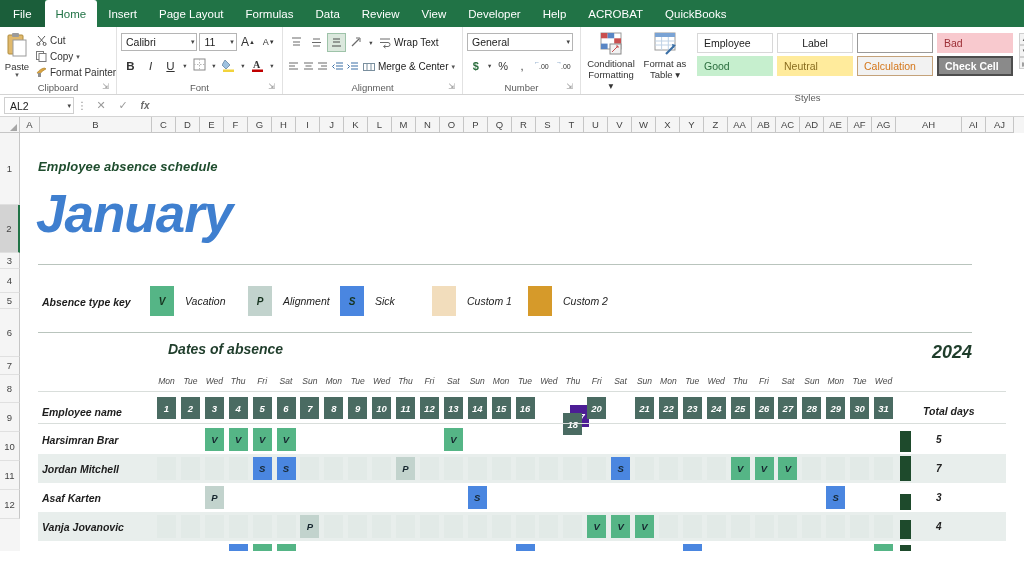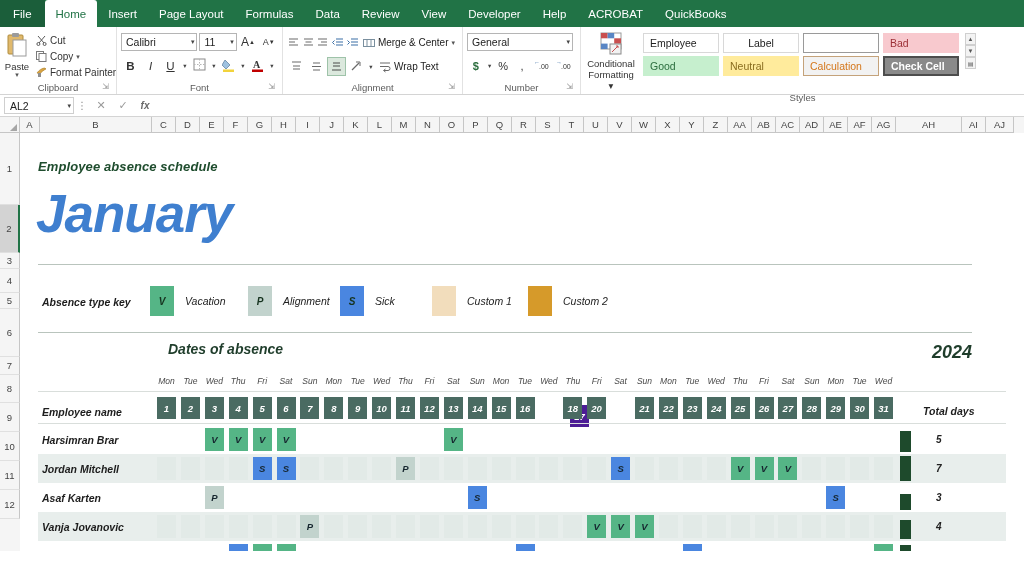--- a/index.html
+++ b/index.html
@@ -361,20 +361,53 @@
       <span>Font</span>
       <span class="dialog-launcher">⇲</span>
     </div>
   </div>
 
   <div class="group" style="width:180px;">
     <div class="group-body" style="flex-direction:column; align-items:stretch; padding-top:3px;">
       <div class="al-row">
         <div class="align-ico">
             <svg width="13" height="13">
+              <path d="M2 2h9M3 6h7M3 9h7" stroke="#6a6a6a" stroke-width="1.2"></path>
+            </svg>
+          </div>
+        <div class="align-ico">
+            <svg width="13" height="13">
+              <path d="M3 3h7M2 6.5h9M3 10h7" stroke="#6a6a6a" stroke-width="1.2"></path>
+            </svg>
+          </div>
+        <div class="align-ico on">
+            <svg width="13" height="13">
+              <path d="M3 3h7M3 6h7M2 10h9" stroke="#4a4a4a" stroke-width="1.2"></path>
+            </svg>
+          </div>
+        <div class="align-ico">
+            <svg width="13" height="13">
+              <path d="M2 10L9 3" stroke="#6a6a6a" stroke-width="1.2"></path>
+              <path d="M6 2h4v4" fill="none" stroke="#6a6a6a" stroke-width="1"></path>
+            </svg>
+          </div>
+        <span class="split-caret">▾</span>
+        <div class="txtbtn">
+          <span class="mini-ico">
+            <svg width="12" height="12" viewBox="0 0 12 12">
+                <path d="M1 2h10M1 5.5h8a2 2 0 0 1 0 4H5" stroke="#6a6a6a" fill="none" stroke-width="1"></path>
+                <path d="M6.5 8l-2 1.5 2 1.5" fill="none" stroke="#6a6a6a" stroke-width="1"></path>
+              </svg>
+          </span>
+          <span>Wrap Text</span>
+        </div>
+      </div>
+      <div class="al-row">
+        <div class="align-ico">
+            <svg width="13" height="13">
               <path d="M2 3h9M2 6h6M2 9h9" stroke="#6a6a6a" stroke-width="1.2"></path>
             </svg>
           </div>
         <div class="align-ico">
             <svg width="13" height="13">
               <path d="M2 3h9M3.5 6h6M2 9h9" stroke="#6a6a6a" stroke-width="1.2"></path>
             </svg>
           </div>
         <div class="align-ico">
             <svg width="13" height="13">
@@ -395,53 +428,20 @@
           </div>
         <div class="txtbtn">
           <span class="mini-ico">
             <svg width="12" height="12" viewBox="0 0 12 12">
                 <rect x="0.5" y="2.5" width="11" height="7" fill="#fff" stroke="#7a8f9e"></rect>
                 <path d="M4 2.5v7M8 2.5v7" stroke="#7a8f9e"></path>
               </svg>
           </span>
           <span>Merge &amp; Center</span>
           <span class="cflag">▾</span>
-        </div>
-      </div>
-      <div class="al-row">
-        <div class="align-ico">
-            <svg width="13" height="13">
-              <path d="M2 2h9M3 6h7M3 9h7" stroke="#6a6a6a" stroke-width="1.2"></path>
-            </svg>
-          </div>
-        <div class="align-ico">
-            <svg width="13" height="13">
-              <path d="M3 3h7M2 6.5h9M3 10h7" stroke="#6a6a6a" stroke-width="1.2"></path>
-            </svg>
-          </div>
-        <div class="align-ico on">
-            <svg width="13" height="13">
-              <path d="M3 3h7M3 6h7M2 10h9" stroke="#4a4a4a" stroke-width="1.2"></path>
-            </svg>
-          </div>
-        <div class="align-ico">
-            <svg width="13" height="13">
-              <path d="M2 10L9 3" stroke="#6a6a6a" stroke-width="1.2"></path>
-              <path d="M6 2h4v4" fill="none" stroke="#6a6a6a" stroke-width="1"></path>
-            </svg>
-          </div>
-        <span class="split-caret">▾</span>
-        <div class="txtbtn">
-          <span class="mini-ico">
-            <svg width="12" height="12" viewBox="0 0 12 12">
-                <path d="M1 2h10M1 5.5h8a2 2 0 0 1 0 4H5" stroke="#6a6a6a" fill="none" stroke-width="1"></path>
-                <path d="M6.5 8l-2 1.5 2 1.5" fill="none" stroke="#6a6a6a" stroke-width="1"></path>
-              </svg>
-          </span>
-          <span>Wrap Text</span>
         </div>
       </div>
     </div>
     <div class="group-label">
       <span>Alignment</span>
       <span class="dialog-launcher">⇲</span>
     </div>
   </div>
 
   <div class="group" style="width:118px;">
@@ -490,20 +490,33 @@
             <rect x="3" y="1" width="6.6" height="5.3" fill="#c94f4f"></rect>
             <rect x="9.6" y="1" width="6.6" height="5.3" fill="#5a86c4"></rect>
             <rect x="16.2" y="6.3" width="6.8" height="5.3" fill="#c94f4f"></rect>
             <rect x="3" y="11.6" width="6.6" height="5.4" fill="#5a86c4"></rect>
             <rect x="12" y="12" width="11" height="10" fill="#f2f2f2" stroke="#8a8a8a"></rect>
             <path d="M14 20l6-6M18 14h2v2" fill="none" stroke="#c94f4f" stroke-width="1"></path>
           </svg>
         </span>
         <span>Conditional</span>
         <span><span>Formatting</span> ▾</span>
+      </div>
+      <div class="bigbtn">
+        <span class="bi">
+          <svg width="26" height="25" viewBox="0 0 26 25">
+            <rect x="3" y="1" width="20" height="17" fill="#fff" stroke="#9a9a9a"></rect>
+            <rect x="3" y="1" width="20" height="4" fill="#7aa3d4"></rect>
+            <path d="M3 9h20M3 13h20M9.6 5v13M16.3 5v13" stroke="#bfd2e6"></path>
+            <path d="M14 22l8-8" stroke="#3a6ea5" stroke-width="2.2"></path>
+            <path d="M20 12l4 1-3 3z" fill="#3a6ea5"></path>
+          </svg>
+        </span>
+        <span>Format as</span>
+        <span><span>Table</span> ▾</span>
       </div>
       <div class="stylegal">
         <div class="sc">Employee</div>
         <div class="sc" style="justify-content:center;padding-left:0;">Label</div>
         <div class="sc" style="border-color:#9a9a9a;"></div>
         <div class="sc" style="background:#f8c9ce;border-color:#f8c9ce;color:#9c2f36;">Bad</div>
         <div class="sc" style="background:#c6efce;border-color:#c6efce;color:#2c6e3f;">Good</div>
         <div class="sc" style="background:#ffeb9c;border-color:#ffeb9c;color:#8a6d1f;">Neutral</div>
         <div class="sc" style="background:#f2f2f2;border-color:#c4a27a;color:#d4761a;">Calculation</div>
         <div class="sc" style="background:#8a8a8a;border:2px solid #4d4d4d;color:#fff;font-weight:bold;">Check Cell</div>
@@ -671,21 +684,21 @@
             <div class="daynum" style="left: 304.3px; top: 264px; background: rgb(74, 107, 98);">8</div>
             <div class="daynum" style="left: 328.2px; top: 264px; background: rgb(74, 107, 98);">9</div>
             <div class="daynum" style="left: 352.1px; top: 264px; background: rgb(74, 107, 98);">10</div>
             <div class="daynum" style="left: 376px; top: 264px; background: rgb(74, 107, 98);">11</div>
             <div class="daynum" style="left: 399.9px; top: 264px; background: rgb(74, 107, 98);">12</div>
             <div class="daynum" style="left: 423.8px; top: 264px; background: rgb(74, 107, 98);">13</div>
             <div class="daynum" style="left: 447.7px; top: 264px; background: rgb(74, 107, 98);">14</div>
             <div class="daynum" style="left: 471.6px; top: 264px; background: rgb(74, 107, 98);">15</div>
             <div class="daynum" style="left: 495.5px; top: 264px; background: rgb(74, 107, 98);">16</div>
             <div class="daynum" style="left: 550px; top: 264px; background: #4c1d95; margin-top: 8px;">17</div>
-            <div class="daynum" style="left: 543.3px; top: 264px; background: rgb(74, 107, 98);">18</div>
+            <div class="daynum" style="left: 543.3px; top: 280px; background: rgb(74, 107, 98);">18</div>
             <div class="daynum" style="left: 567.2px; top: 264px; background: rgb(74, 107, 98); padding-left: 10px;">19</div>
             <div class="daynum" style="left: 567px; top: 264px; background: rgb(74, 107, 98);">20</div>
             <div class="daynum" style="left: 615px; top: 264px; background: rgb(74, 107, 98);">21</div>
             <div class="daynum" style="left: 638.9px; top: 264px; background: rgb(74, 107, 98);">22</div>
             <div class="daynum" style="left: 662.8px; top: 264px; background: rgb(74, 107, 98);">23</div>
             <div class="daynum" style="left: 686.7px; top: 264px; background: rgb(74, 107, 98);">24</div>
             <div class="daynum" style="left: 710.6px; top: 264px; background: rgb(74, 107, 98);">25</div>
             <div class="daynum" style="left: 734.5px; top: 264px; background: rgb(74, 107, 98);">26</div>
             <div class="daynum" style="left: 758.4px; top: 264px; background: rgb(74, 107, 98);">27</div>
             <div class="daynum" style="left: 782.3px; top: 264px; background: rgb(74, 107, 98);">28</div>

